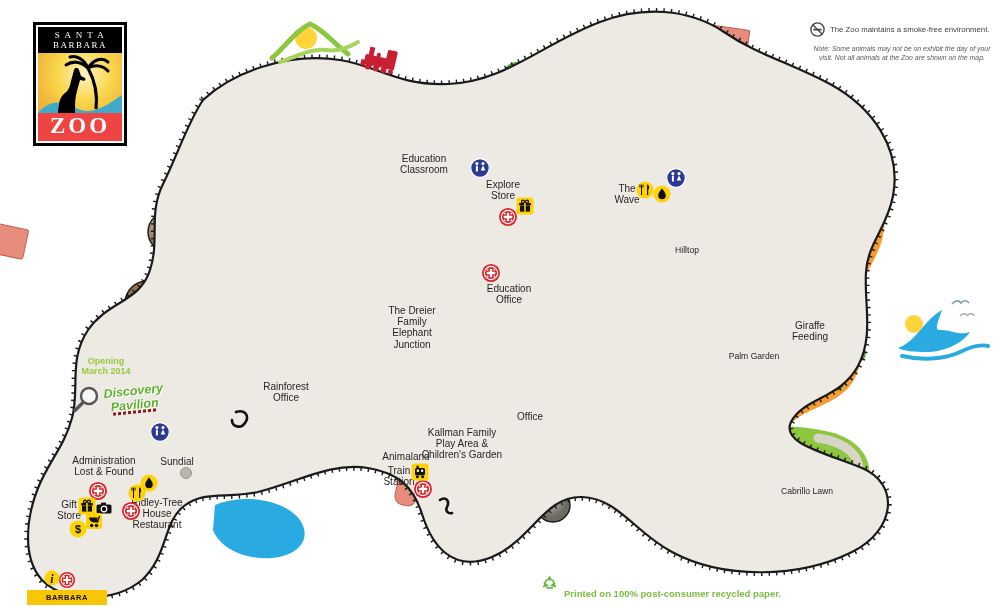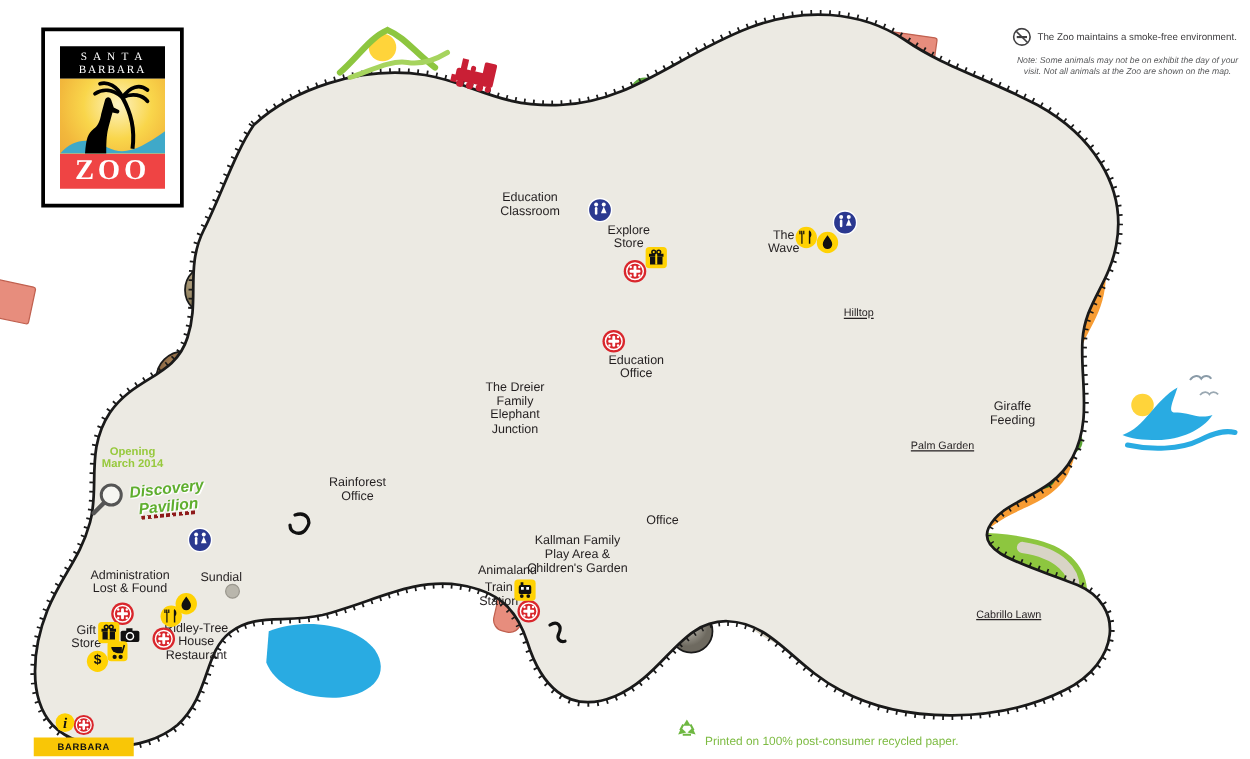--- a/index.html
+++ b/index.html
@@ -2,44 +2,44 @@
 <html><head>
 <meta charset="utf-8">
 <style>
   html,body{margin:0;padding:0;background:#fff;}
   .stage{position:relative;width:1000px;height:607px;background:#ffffff;overflow:hidden;
          font-family:"Liberation Sans",sans-serif;color:#231F20;}
   svg.map{position:absolute;left:0;top:0;}
   
   .lbl{position:absolute;transform:translate(-50%,-50%);font-size:10px;line-height:1.12;
        text-align:center;white-space:pre-line;color:#231F20;z-index:30;}
-  .lbl.lg{font-size:8.6px;text-decoration:underline;}
+  .lbl.lg{font-size:8.6px;}
   .lbl.green{color:#97C93D;font-size:9px;font-weight:bold;}
   .lbl.fancy{color:#5FAE2E;font-size:12.5px;font-weight:bold;font-style:italic;
              transform:translate(-50%,-50%) rotate(-6deg);
              text-shadow:0 0 2px #fff,0 0 2px #fff,1px 1px 0 #fff;}
   .tagline-scribble{position:absolute;width:44px;height:3px;z-index:30;
              transform:translate(-50%,-50%) rotate(-6deg);
              background:repeating-linear-gradient(90deg,#8E1A1A 0 3px,rgba(0,0,0,0) 3px 5px);}
   
   .logo{position:absolute;left:33px;top:22px;width:84px;border:3px solid #000;background:#fff;
-        padding:12px;z-index:40;}
+        padding:2px;z-index:40;}
   .logo-top{background:#000;color:#fff;font-family:"Liberation Serif",serif;font-size:9px;
         letter-spacing:1.5px;text-align:center;line-height:1.15;padding:3px 0 2px;white-space:pre-line;}
   .logo-art{height:60px;position:relative;overflow:hidden;
         background:radial-gradient(circle at 55% 35%,#FDF3C4 0%,#F9D64B 45%,#F2B83C 78%,#EDAD38 100%);}
   .logo-zoo{background:#ef4444;color:#fff;font-family:"Liberation Serif",serif;font-weight:bold;
         font-size:23px;letter-spacing:3px;text-align:center;padding:0 0 3px;line-height:1.1;}
   
   .smokefree{position:absolute;left:810px;top:22px;display:flex;align-items:center;gap:5px;
         font-size:7.8px;color:#414042;z-index:40;}
   .disclaimer{position:absolute;left:806px;top:44px;width:192px;text-align:center;
         font-size:6.9px;font-style:italic;color:#58595B;line-height:1.35;white-space:pre-line;z-index:40;}
   .footer{position:absolute;left:541px;top:565px;display:flex;align-items:center;gap:6px;z-index:40;}
-  .footer-text{font-size:9.5px;font-weight:normal;color:#7DBB42;margin-top:23px;}
+  .footer-text{font-size:9.5px;font-weight:bold;color:#7DBB42;margin-top:23px;}
   
   .micon{position:absolute;transform:translate(-50%,-50%);z-index:35;line-height:0;}
   .dollar{width:17px;height:17px;border-radius:50%;background:#FFD203;color:#111;
         display:flex;align-items:center;justify-content:center;font-weight:bold;font-size:11px;line-height:1;}
   .infoi{width:15px;height:15px;border-radius:50%;background:#FFD203;color:#111;
         display:flex;align-items:center;justify-content:center;
         font-family:"Liberation Serif",serif;font-weight:bold;font-style:italic;font-size:12px;line-height:1;}
   .sundial-dot{width:10px;height:10px;border-radius:50%;background:#B9B6AC;border:1px solid #9a978e;}
   .entrance-box{position:absolute;left:27px;top:590px;width:80px;height:15px;background:#F9C606;
         display:flex;align-items:center;justify-content:center;font-size:7.5px;font-weight:bold;

